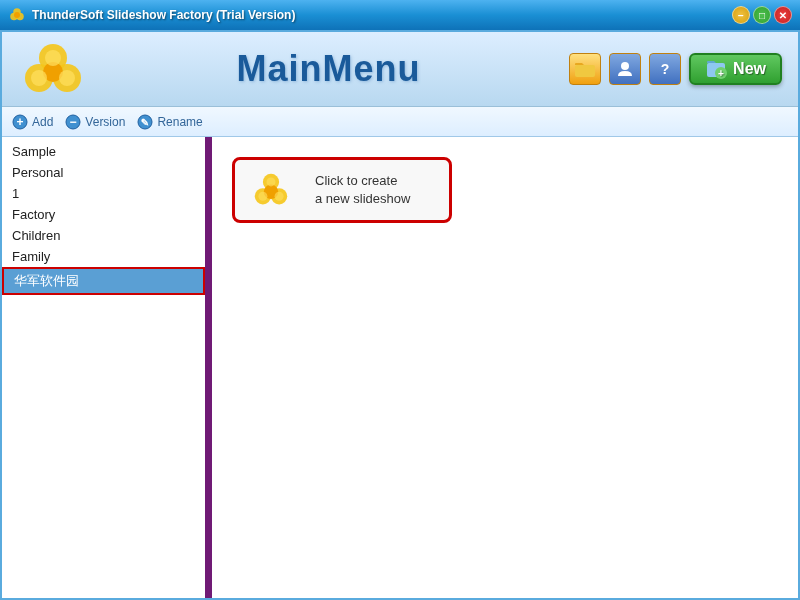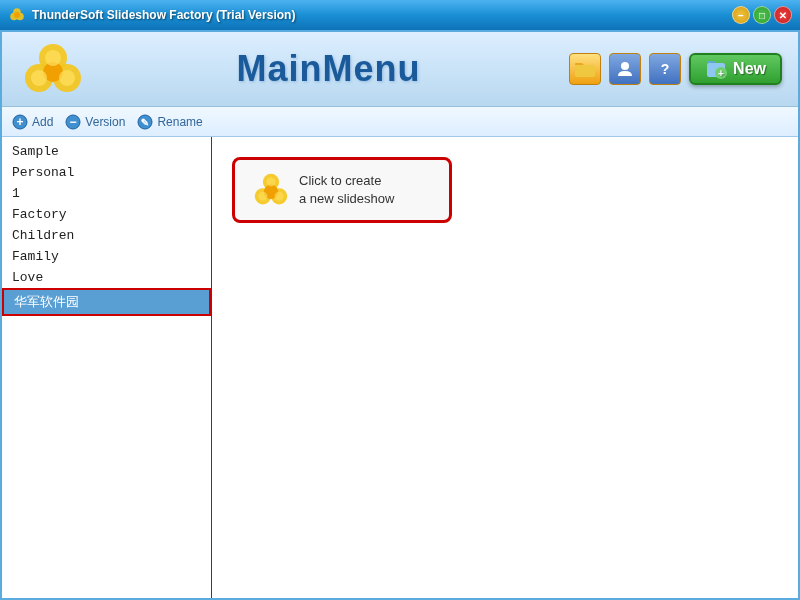--- a/index.html
+++ b/index.html
@@ -169,24 +169,23 @@
     .content-area {
       display: flex;
       flex: 1;
       background: #e8f4fc;
     }
 
     
     .sidebar {
       width: 210px;
       background: white;
-      border-right: 1px solid #701a75;
+      border-right: 7px solid #701a75;
       overflow-y: auto;
       padding: 4px 0;
-      font-family: Liberation Mono, monospace;
     }
 
     .sidebar-item {
       padding: 3px 10px;
       font-size: 13px;
       color: #222;
       cursor: pointer;
       white-space: nowrap;
     }
 
@@ -201,21 +200,21 @@
       flex: 1;
       background: white;
       padding: 16px;
       position: relative;
     }
 
     
     .create-new-btn {
       display: flex;
       align-items: center;
-      gap: 10px;
+      gap: 26px;
       border: 3px solid #cc0000;
       border-radius: 8px;
       padding: 12px 18px;
       background: #f8f8f8;
       cursor: pointer;
       width: 220px;
       position: absolute;
       top: 20px;
       left: 20px;
     }
@@ -341,21 +340,20 @@
 
   <div class="content-area">
 
     <div class="sidebar">
       <div class="sidebar-item">Sample</div>
       <div class="sidebar-item">Personal</div>
       <div class="sidebar-item">1</div>
       <div class="sidebar-item">Factory</div>
       <div class="sidebar-item">Children</div>
       <div class="sidebar-item">Family</div>
-      <div class="sidebar-item">Love</div>
       <div class="sidebar-item selected">华军软件园</div>
     </div>
 
     <div class="main-panel">
       <div class="create-new-btn">
         <div class="create-new-icon">
           <svg class="clover-icon" viewBox="0 0 40 40">
             <circle cx="20" cy="11" r="9" fill="#f5c518" opacity="0.9"></circle>
             <circle cx="11" cy="27" r="9" fill="#f5c518" opacity="0.9"></circle>
             <circle cx="29" cy="27" r="9" fill="#f5c518" opacity="0.9"></circle>

